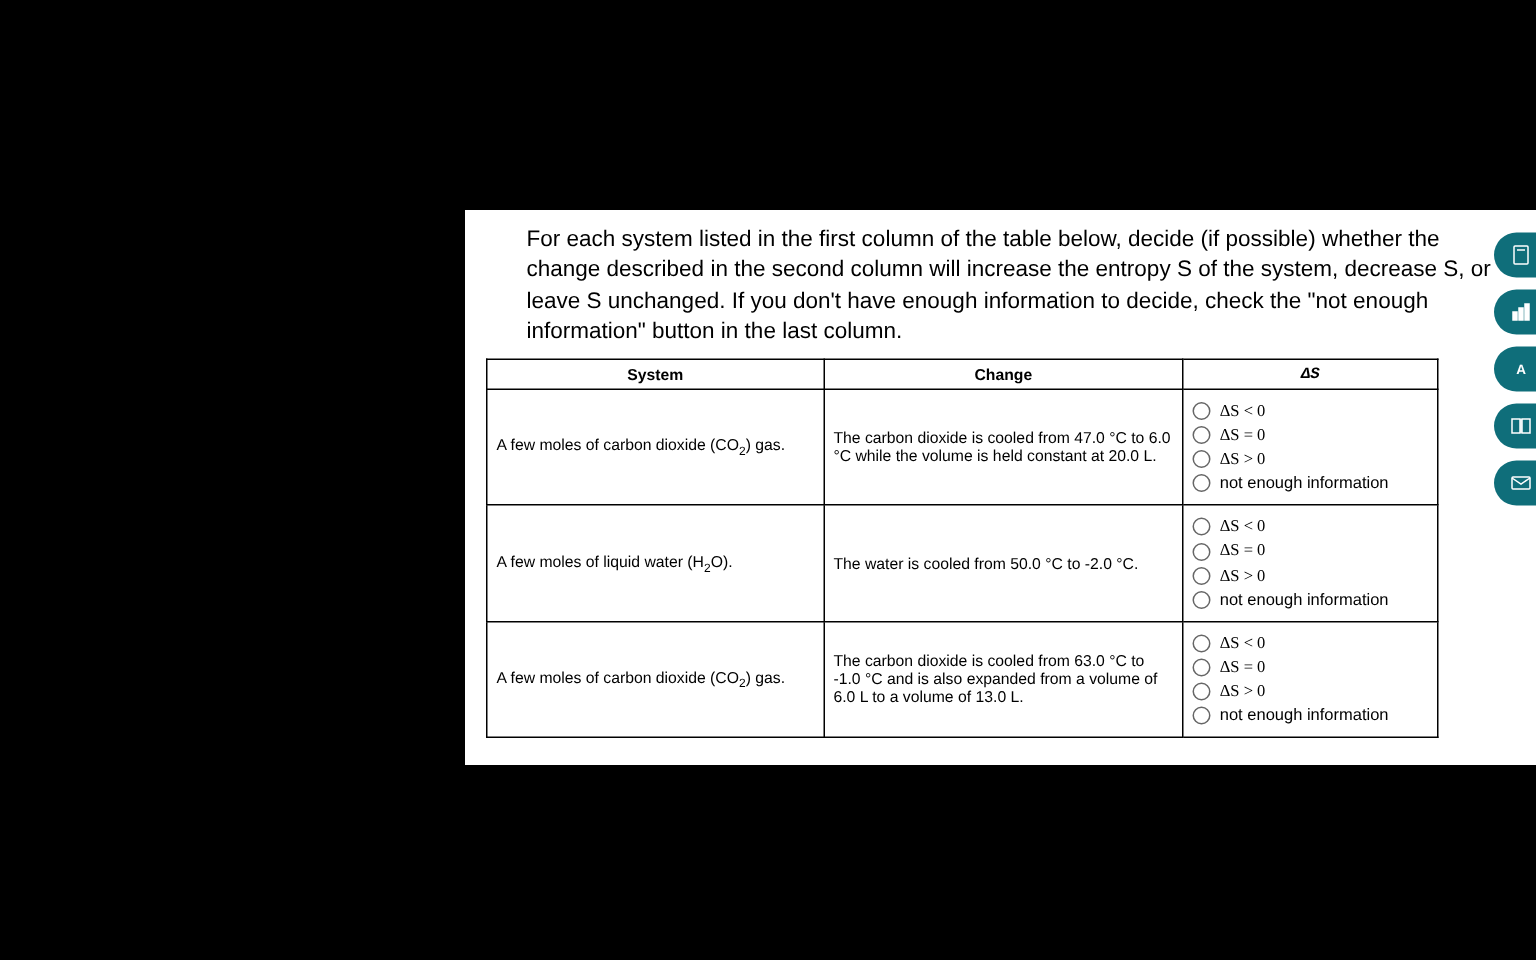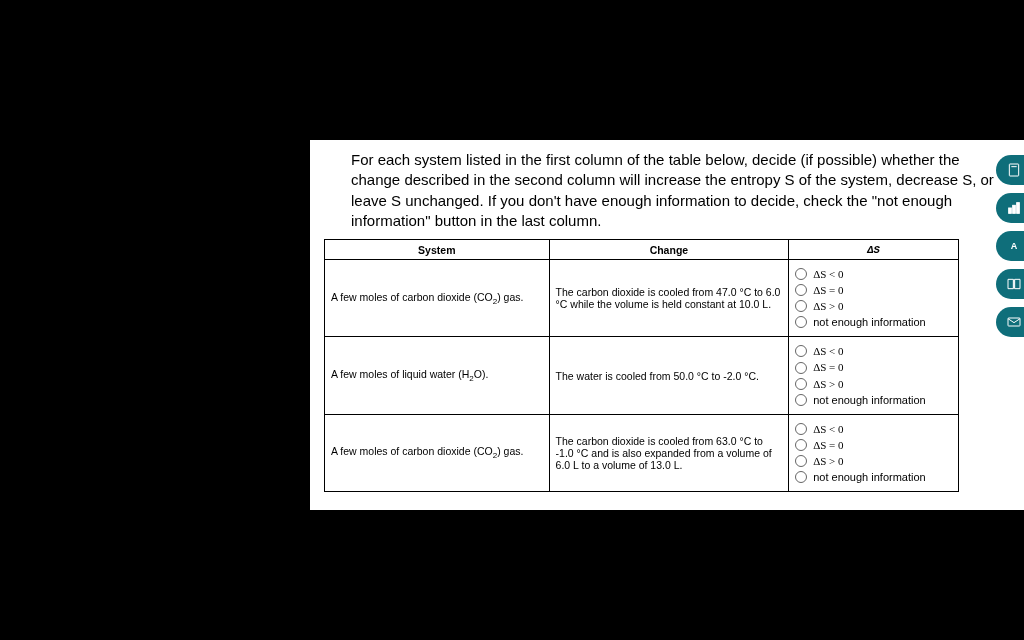--- a/index.html
+++ b/index.html
@@ -116,21 +116,21 @@
         <th>Change</th>
         <th><span class="ds-header">ΔS</span></th>
       </tr>
     </thead>
     <tbody>
 
       <tr>
         <td>
           <span>A few moles of carbon dioxide (CO</span><span class="chem-sub">2</span><span>) gas.</span>
         </td>
-        <td>The carbon dioxide is cooled from 47.0 °C to 6.0 °C while the volume is held constant at 10.0 L.</td>
+        <td>The carbon dioxide is cooled from 47.0 °C to 6.0 °C while the volume is held constant at 20.0 L.</td>
         <td>
           <div class="options">
             <label class="opt">
                 <span class="radio"></span>
                 <span class="lbl serif">ΔS &lt; 0</span>
               </label>
             <label class="opt">
                 <span class="radio"></span>
                 <span class="lbl serif">ΔS = 0</span>
               </label>

